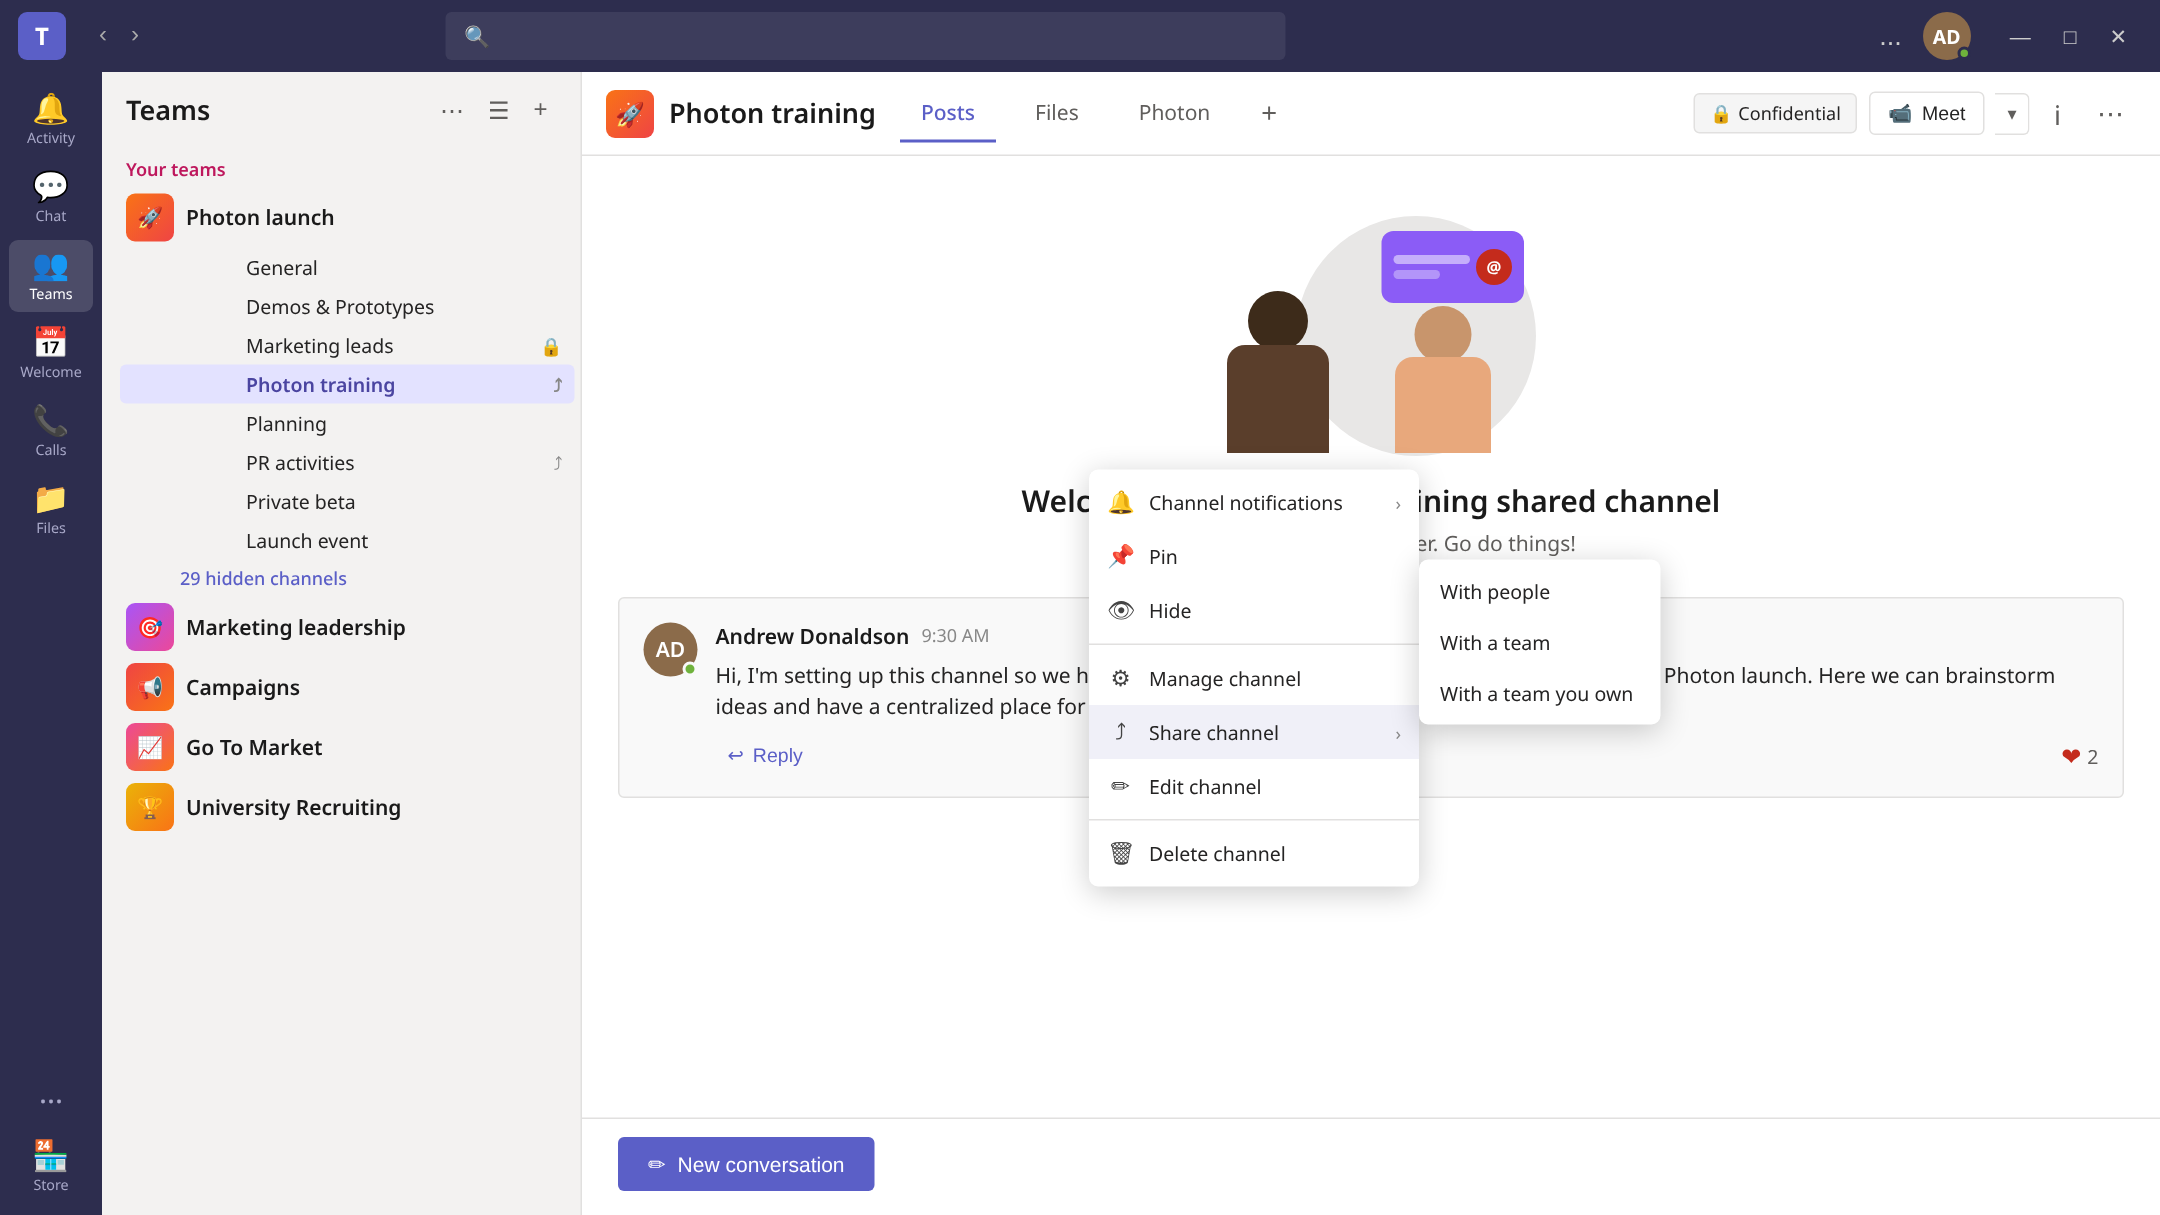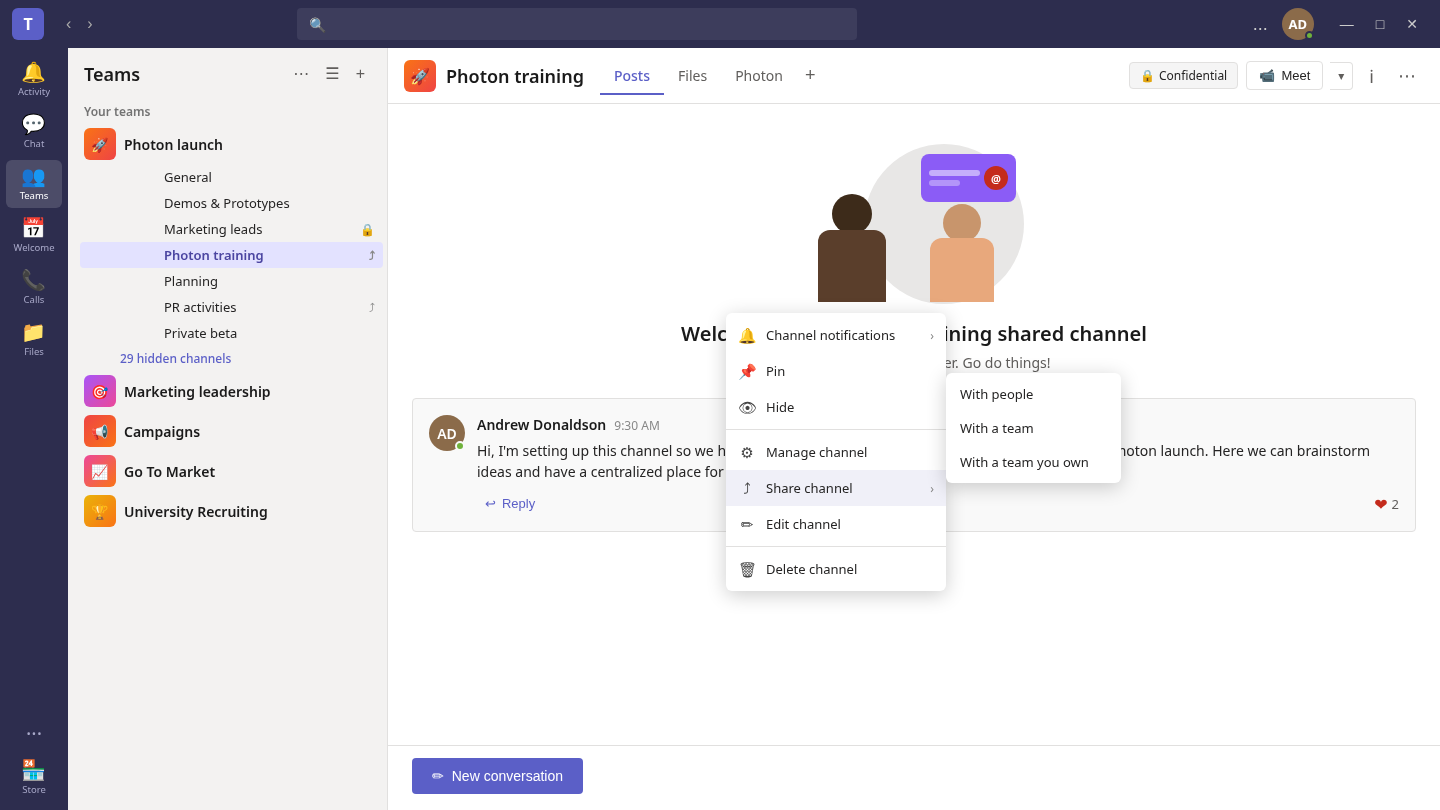--- a/index.html
+++ b/index.html
@@ -97,21 +97,21 @@
     .sidebar-title { font-size: 18px; font-weight: 600; color: #1a1a1a; }
     .sidebar-header-actions { display: flex; gap: 4px; }
     .sidebar-icon-btn {
       background: none; border: none; cursor: pointer;
       color: #605e5c; font-size: 16px; padding: 4px 6px;
       border-radius: 4px;
     }
     .sidebar-scroll { overflow-y: auto; flex: 1; padding-bottom: 12px; }
 
     .section-label {
-      font-size: 12px; font-weight: 600; color: #737373;
+      font-size: 12px; font-weight: 600; color: #be185d;
       padding: 8px 16px 4px; text-transform: none;
     }
     .team-item {
       padding: 4px 8px 4px 12px;
       display: flex; align-items: center; gap: 8px;
       cursor: pointer; border-radius: 4px; margin: 0 4px;
     }
     .team-avatar {
       width: 32px; height: 32px; border-radius: 6px;
       display: flex; align-items: center; justify-content: center;
@@ -152,21 +152,21 @@
       border-bottom: 1px solid #e1e0df;
       flex-shrink: 0;
     }
     .channel-header-icon {
       width: 32px; height: 32px; border-radius: 6px;
       background: linear-gradient(135deg, #f97316, #ef4444);
       display: flex; align-items: center; justify-content: center;
       font-size: 16px; margin-right: 10px;
     }
     .channel-header-name { font-size: 18px; font-weight: 600; color: #1a1a1a; margin-right: 16px; }
-    .channel-tabs { display: flex; gap: 0; align-items: center; }
+    .channel-tabs { display: flex; gap: 12px; align-items: center; }
     .channel-tab {
       padding: 8px 14px; font-size: 14px; cursor: pointer;
       color: #605e5c; border-bottom: 2px solid transparent;
       margin-bottom: -1px;
     }
     .channel-tab.active { color: #5b5fc7; border-bottom-color: #5b5fc7; font-weight: 500; }
     .add-tab { background: none; border: none; font-size: 18px; color: #605e5c; cursor: pointer; padding: 4px 8px; }
     .header-right { margin-left: auto; display: flex; align-items: center; gap: 8px; }
     .confidential-badge {
       display: flex; align-items: center; gap: 4px;
@@ -224,21 +224,21 @@
       display: flex; align-items: center; justify-content: center;
       color: white; font-size: 14px; font-weight: 600;
       position: relative;
     }
     .msg-avatar .online-dot {
       width: 10px; height: 10px; background: #6fb23c;
       border-radius: 50%; position: absolute; bottom: 0; right: 0;
       border: 2px solid #f9f9f9;
     }
     .msg-content { flex: 1; }
-    .msg-header { display: flex; align-items: flex-end; gap: 8px; margin-bottom: 6px; }
+    .msg-header { display: flex; align-items: flex-start; gap: 8px; margin-bottom: 6px; }
     .msg-author { font-size: 14px; font-weight: 600; color: #1a1a1a; }
     .msg-time { font-size: 12px; color: #888; }
     .msg-text { font-size: 14px; color: #252424; line-height: 1.5; }
     .msg-actions { margin-top: 10px; display: flex; align-items: center; justify-content: space-between; }
     .reply-btn {
       display: flex; align-items: center; gap: 6px;
       background: none; border: none; color: #5b5fc7;
       font-size: 13px; cursor: pointer; padding: 4px 8px;
       border-radius: 4px;
     }
@@ -282,21 +282,21 @@
     .menu-chevron { margin-left: auto; font-size: 12px; color: #888; }
     .menu-item.active-item { background: #f0f0f0; }
 
     
     .submenu {
       position: absolute;
       top: 325px; left: 558px;
       background: white;
       border-radius: 6px;
       box-shadow: 0 4px 20px rgba(0,0,0,0.2);
-      width: 175px;
+      width: 161px;
       padding: 4px 0;
       z-index: 101;
     }
     .submenu-item {
       padding: 8px 14px; font-size: 13px; color: #252424;
       cursor: pointer;
     }
 
     .divider { height: 1px; background: #e1e0df; margin: 4px 0; }
   </style>
@@ -399,20 +399,23 @@
         </div>
         <div class="channel-item">
           <span class="channel-name">Planning</span>
         </div>
         <div class="channel-item">
           <span class="channel-name">PR activities</span>
           <span class="channel-icon">⤴</span>
         </div>
         <div class="channel-item">
           <span class="channel-name">Private beta</span>
+        </div>
+        <div class="channel-item">
+          <span class="channel-name">Launch event</span>
         </div>
         <div class="hidden-channels">29 hidden channels</div>
       </div>
 
       <div class="team-item">
         <div class="team-avatar" style="background: linear-gradient(135deg,#a855f7,#ec4899);">🎯</div>
         <span class="team-name">Marketing leadership</span>
         <button class="team-more">⋯</button>
       </div>
 

